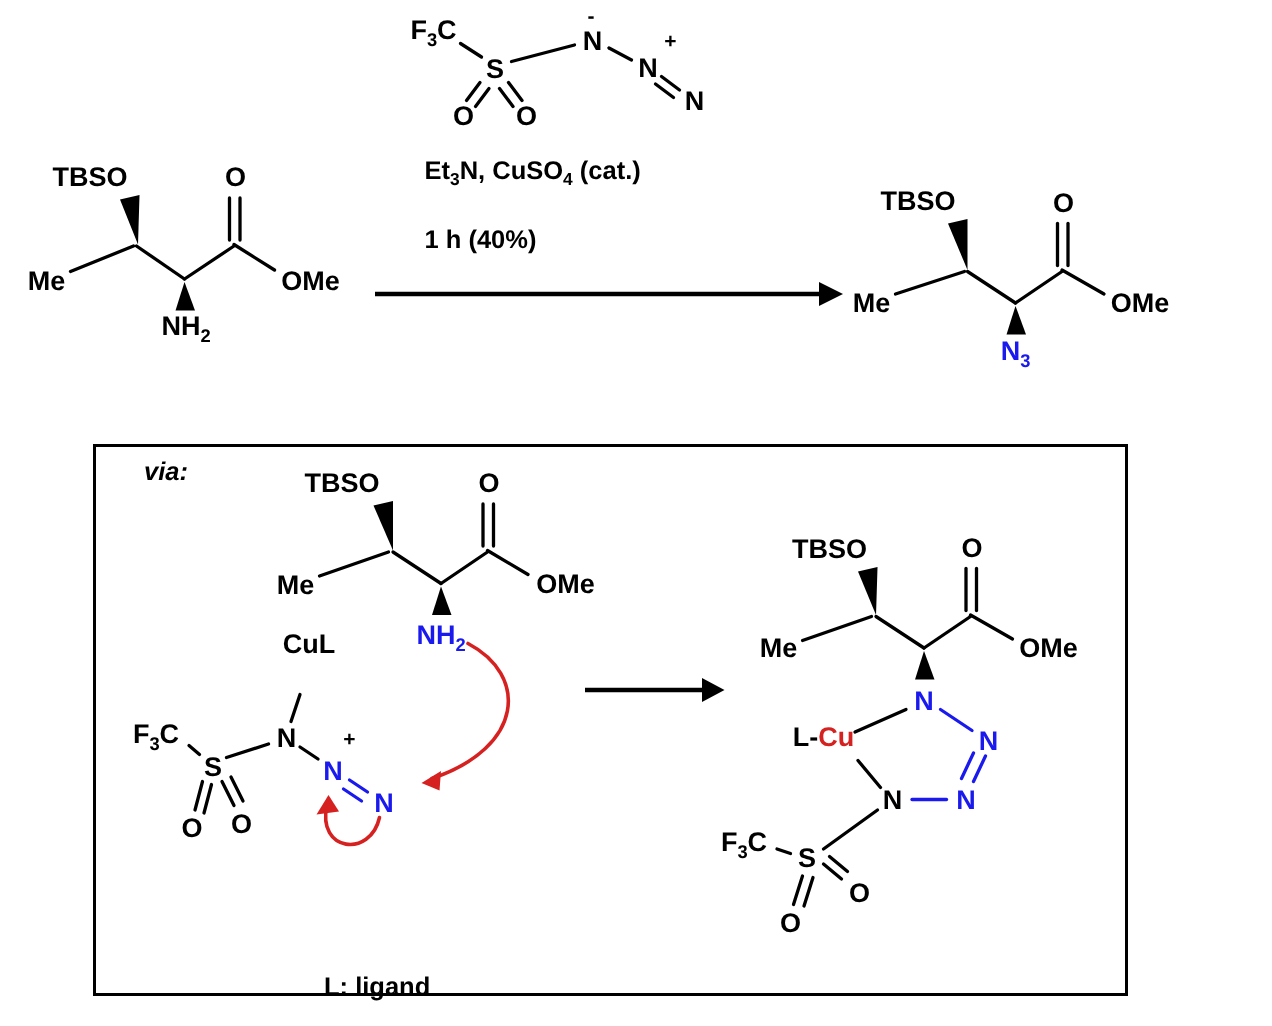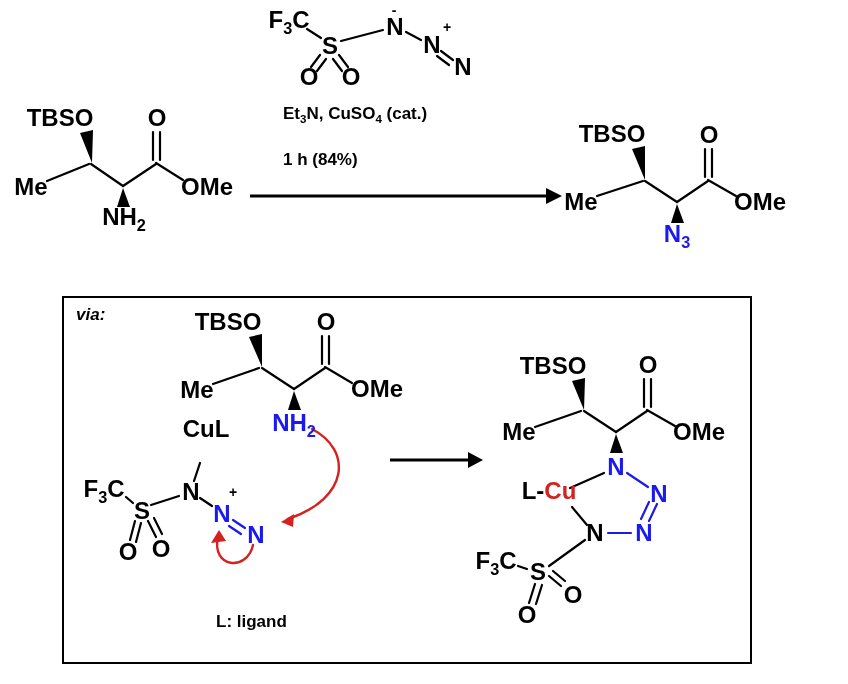--- a/index.html
+++ b/index.html
@@ -6,27 +6,27 @@
   #stage{position:relative;width:848px;height:684px;background:#fff;overflow:hidden;
          font-family:"Liberation Sans",sans-serif;}
   #bonds{position:absolute;left:0;top:0;}
   .bond{stroke:#000;stroke-width:2.2;stroke-linecap:round;fill:none;}
   .bond.blue{stroke:var(--blue);}
   .wedge{fill:#000;stroke:none;}
   .rxnline{stroke:#000;stroke-width:3;stroke-linecap:butt;}
   .rxnhead{fill:#000;}
   .curly{stroke:var(--red);stroke-width:2.4;fill:none;stroke-linecap:round;}
   .curlyhead{fill:var(--red);}
-  .lbl{position:absolute;transform:translate(-50%,-50%);font-weight:bold;font-size:24px;
+  .lbl{position:absolute;transform:translate(-50%,-50%);font-weight:bold;font-size:18px;
        color:#000;white-space:nowrap;line-height:1;}
   .lbl.blue{color:var(--blue);text-align:center;}
   .lbl .red{color:var(--red);}
   .chg{font-size:14px;}
   .cond{position:absolute;font-weight:bold;font-size:17px;color:#000;white-space:nowrap;line-height:1.35;text-align:right;}
-  .via{position:absolute;font-weight:bold;font-style:italic;font-size:17px;color:#000;}
+  .via{position:absolute;font-weight:bold;font-style:italic;font-size:17px;color:#000;margin-left:20px;}
   sub{font-size:0.68em;}
   .mech-box{position:absolute;left:62px;top:296px;width:686px;height:364px;border:2px solid #000;}
 </style>
 </head>
 <body>
 
 <div id="stage">
 
   <div class="mech-box"></div>
 
@@ -143,21 +143,21 @@
   <div class="lbl" style="left:432px;top:45px">N</div>
   <div class="lbl" style="left:463px;top:67px">N</div>
 
   <div class="lbl" style="left:60px;top:118px">TBSO</div>
   <div class="lbl" style="left:157px;top:118px">O</div>
   <div class="lbl" style="left:31px;top:187px">Me</div>
   <div class="lbl" style="left:207px;top:187px">OMe</div>
   <div class="lbl" style="left:124px;top:219px">NH<sub>2</sub></div>
 
   <div class="cond" style="left:283px;top:103px">Et<sub>3</sub>N, CuSO<sub>4</sub> (cat.)</div>
-  <div class="cond" style="left:283px;top:149px">1 h (84%)</div>
+  <div class="cond" style="left:283px;top:149px">1 h (40%)</div>
 
   <div class="lbl" style="left:612px;top:134px">TBSO</div>
   <div class="lbl" style="left:709px;top:135px">O</div>
   <div class="lbl" style="left:581px;top:202px">Me</div>
   <div class="lbl" style="left:760px;top:202px">OMe</div>
   <div class="lbl blue" style="left:677px;top:236px">N<sub>3</sub></div>
 
   <div class="via" style="left:76px;top:305px">via:</div>
 
   <div class="lbl" style="left:228px;top:322px">TBSO</div>
@@ -185,15 +185,15 @@
   </div>
   <div class="lbl blue" style="left:616px;top:467px">N</div>
   <div class="lbl blue" style="left:659px;top:494px">N</div>
   <div class="lbl blue" style="left:644px;top:533px">N</div>
   <div class="lbl" style="left:595px;top:533px">N</div>
   <div class="lbl" style="left:496px;top:563px">F<sub>3</sub>C</div>
   <div class="lbl" style="left:538px;top:572px">S</div>
   <div class="lbl" style="left:527px;top:615px">O</div>
   <div class="lbl" style="left:573px;top:595px">O</div>
 
-  <div class="cond" style="left:216px;top:611px">L: ligand</div>
+  <div class="cond" style="left:216px;top:647px">L: ligand</div>
 
 </div>
 
 </body></html>

